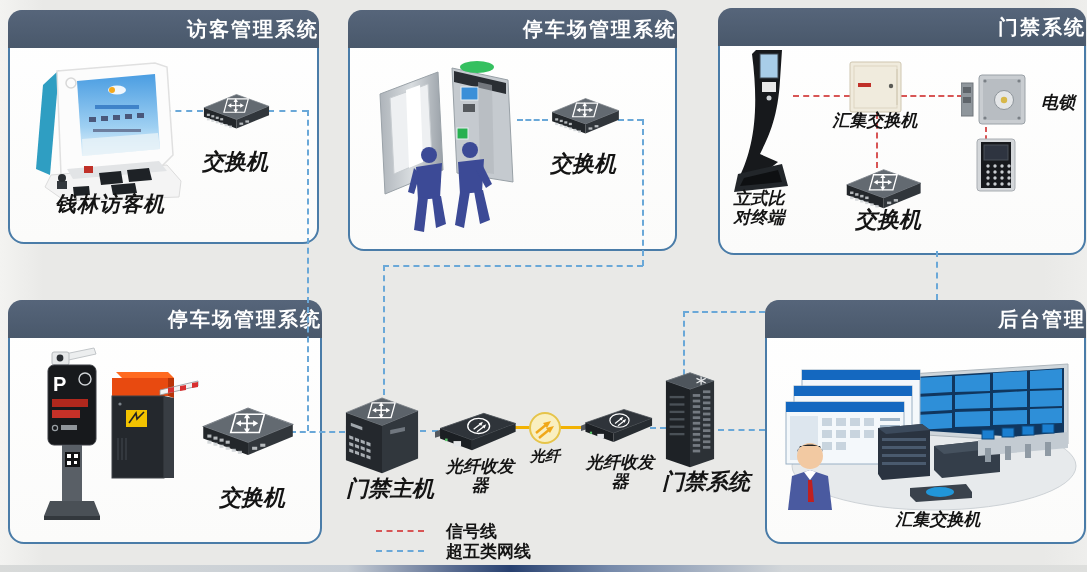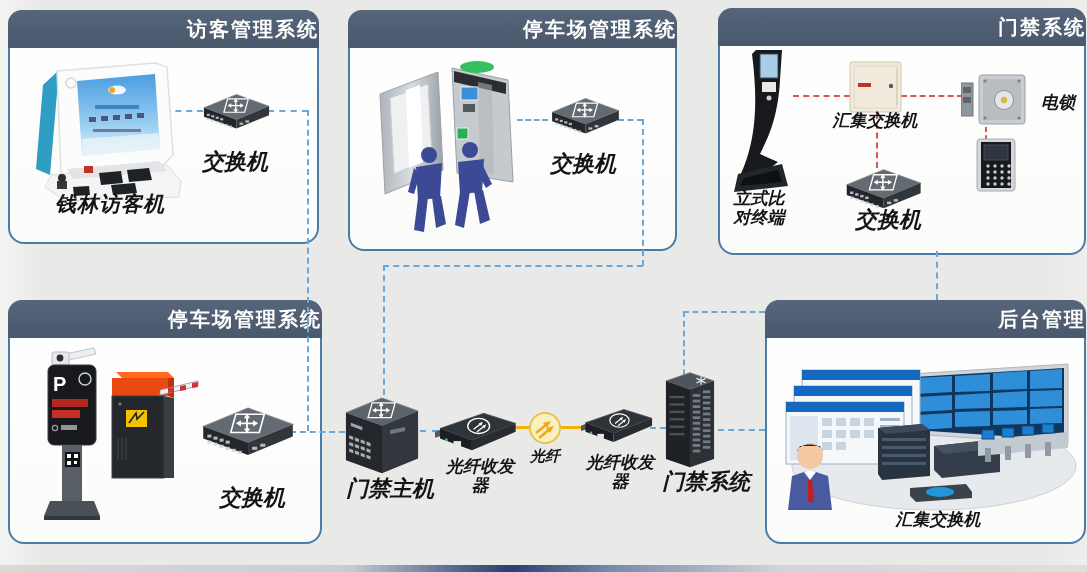--- a/index.html
+++ b/index.html
@@ -497,15 +497,25 @@
   <div class="label lab17" style="left:1034px;top:94px;width:48px">电锁</div>
   <div class="label lab19" style="left:850px;top:208px;width:76px">交换机</div>
   <div class="label lab19" style="left:210px;top:486px;width:84px">交换机</div>
   <div class="label lab19" style="left:334px;top:477px;width:112px">门禁主机</div>
   <div class="label lab12" style="left:446px;top:458px;width:68px">光纤收发器</div>
   <div class="label lab15" style="left:526px;top:448px;width:38px">光纤</div>
   <div class="label lab12" style="left:586px;top:454px;width:68px">光纤收发器</div>
   <div class="label lab19" style="left:650px;top:470px;width:112px">门禁系统</div>
   <div class="label lab17" style="left:890px;top:511px;width:96px">汇集交换机</div>
 
+  <div class="legend">
+    <div class="legend-row">
+      <span class="legend-dash"></span>
+      <span class="legend-label">信号线</span>
+    </div>
+    <div class="legend-row">
+      <span class="legend-dash blue"></span>
+      <span class="legend-label">超五类网线</span>
+    </div>
+  </div>
 
   <div class="bottom-strip"></div>
 </div>
 
 </body></html>

